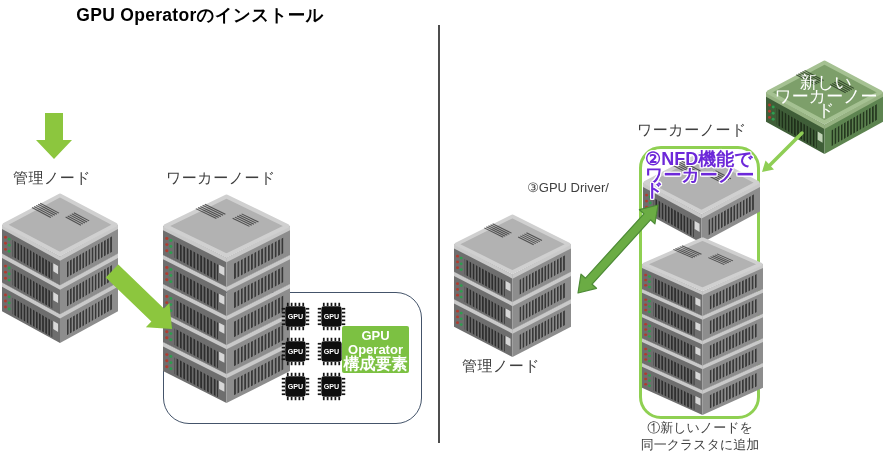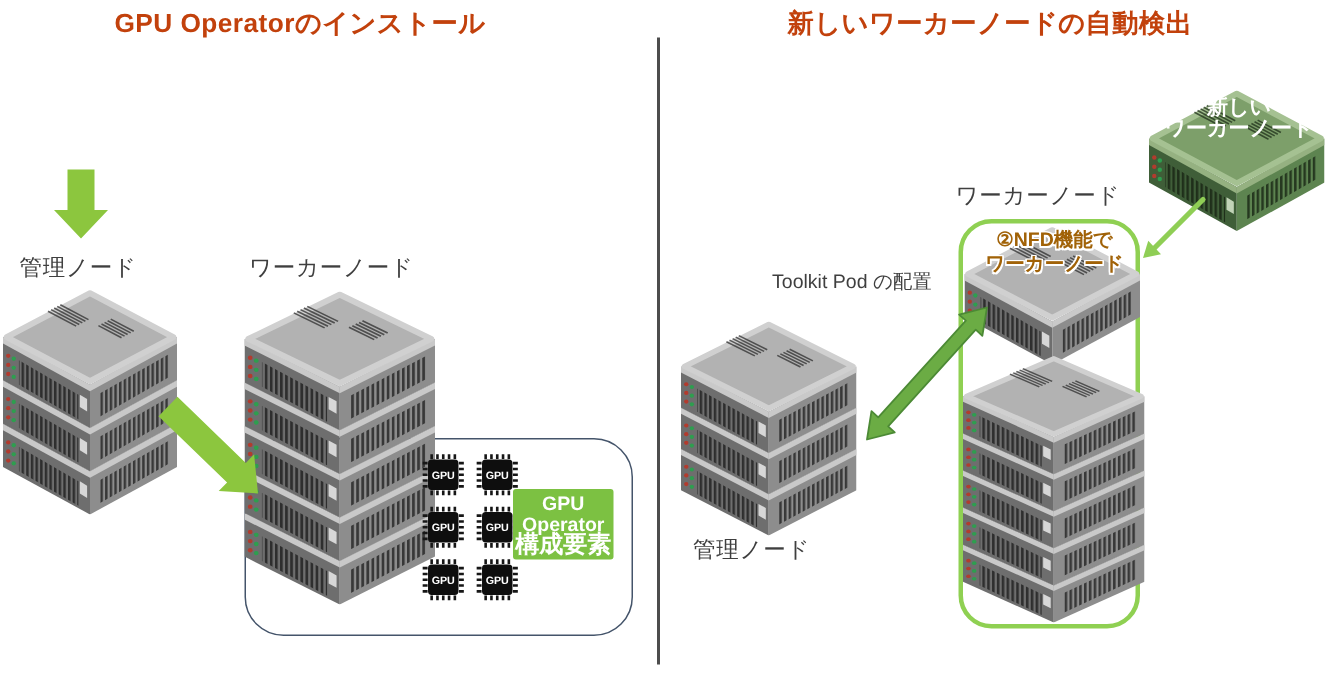--- a/index.html
+++ b/index.html
@@ -1,51 +1,50 @@
 <!DOCTYPE html>
 <html><head>
 <meta charset="utf-8">
 <style>
   html,body{margin:0;padding:0;background:#fff;}
   .canvas{position:relative;width:886px;height:455px;background:#ffffff;overflow:hidden;
           font-family:"Liberation Sans",sans-serif;}
-  .title{position:absolute;top:3px;font-size:17.5px;font-weight:bold;color:#c2410c;
+  .title{position:absolute;top:3px;font-size:17.5px;font-weight:bold;color:#000000;
          text-align:center;z-index:4;letter-spacing:.3px;}
   .left-title{left:0;width:400px;}
   .right-title{left:465px;width:390px;}
   .divider{position:absolute;left:438px;top:25px;width:1.5px;height:418px;background:#4d4d4d;z-index:1;}
   .node-label{position:absolute;font-size:15px;color:#3F3F3F;z-index:4;letter-spacing:.5px;}
   .navy-rect{position:absolute;left:163px;top:292px;width:257px;height:130px;
              border:1.5px solid #44546A;border-radius:26px;z-index:1;}
   .green-rect{position:absolute;left:639px;top:146px;width:121px;height:273px;
               border:3px solid #8FD052;border-radius:22px;z-index:1;box-sizing:border-box;}
   .stack{position:absolute;z-index:2;}
   .chips{position:absolute;left:281px;top:302px;width:66px;height:100px;z-index:3;}
   .chip{position:absolute;width:29px;height:29px;}
   .gpu-box{position:absolute;left:342px;top:326px;width:67px;height:47px;background:#7CC142;
            z-index:3;display:flex;flex-direction:column;align-items:center;justify-content:center;
            color:#fff;font-weight:bold;border-radius:2px;}
   .gpu-box .l1,.gpu-box .l2{font-size:13px;line-height:14px;}
   .gpu-box .l3{font-size:16px;line-height:13px;}
   .step-text{position:absolute;font-size:13px;color:#3F3F3F;text-align:center;z-index:4;line-height:17.5px;}
-  .step2-text{position:absolute;left:645px;top:152px;width:116px;text-align:center;z-index:4;
-              font-size:13px;font-weight:bold;color:#a16207;line-height:15.5px;
+  .step2-text{position:absolute;left:645px;top:152px;width:116px;text-align:left;z-index:4;
+              font-size:18px;font-weight:bold;color:#6d28d9;line-height:15.5px;
               text-shadow:1px 0 0 #fff,-1px 0 0 #fff,0 1px 0 #fff,0 -1px 0 #fff,
                           1px 1px 0 #fff,-1px -1px 0 #fff,1px -1px 0 #fff,-1px 1px 0 #fff;}
-  .new-node-label{position:absolute;left:770px;top:64px;width:112px;text-align:center;z-index:4;
-                  font-size:14px;font-weight:bold;color:#ffffff;line-height:14px;}
+  .new-node-label{position:absolute;left:770px;top:76px;width:112px;text-align:center;z-index:4;
+                  font-size:17px;font-weight:normal;color:#ffffff;line-height:14px;}
   .arrows{position:absolute;left:0;top:0;width:886px;height:455px;z-index:5;pointer-events:none;}
 </style>
 </head>
 <body>
 
 <div class="canvas">
 
   <div class="title left-title">GPU Operatorのインストール</div>
-  <div class="title right-title">新しいワーカーノードの自動検出</div>
   <div class="divider"></div>
 
   <div class="navy-rect"></div>
   <div class="green-rect"></div>
 
   <div class="stack" style="left:2px;top:193px;width:116px;height:150px;"><svg viewBox="0 0 120 156" width="100%" height="100%" preserveAspectRatio="none">
         <defs>
           <pattern id="vp0" width="3.2" height="4" patternUnits="userSpaceOnUse">
             <rect width="1.7" height="4" fill="#2e2e2e"></rect>
           </pattern>
@@ -539,26 +538,30 @@
         </svg></div>
     </div>
 
   <div class="gpu-box">
     <span class="l1">GPU</span>
     <span class="l2">Operator</span>
     <span class="l3">構成要素</span>
   </div>
 
   <div class="step-text" style="left:498px;top:179px;width:140px;">
-    <div>Toolkit Pod の配置</div>
+    <div>③GPU Driver/</div>
   </div>
   <div class="step2-text">
     <div>②NFD機能で</div>
     <div>ワーカーノード</div>
   </div>
+  <div class="step-text" style="left:622px;top:419px;width:156px;line-height:17px;">
+    <div>①新しいノードを</div>
+    <div>同一クラスタに追加</div>
+  </div>
 
   <div class="new-node-label">
     <div>新しい</div>
     <div>ワーカーノード</div>
   </div>
 
   <svg class="arrows" viewBox="0 0 886 455">
 
     <polygon points="45,113 63,113 63,140 72,140 54,159 36,140 45,140" fill="#8CC63E"></polygon>
 

